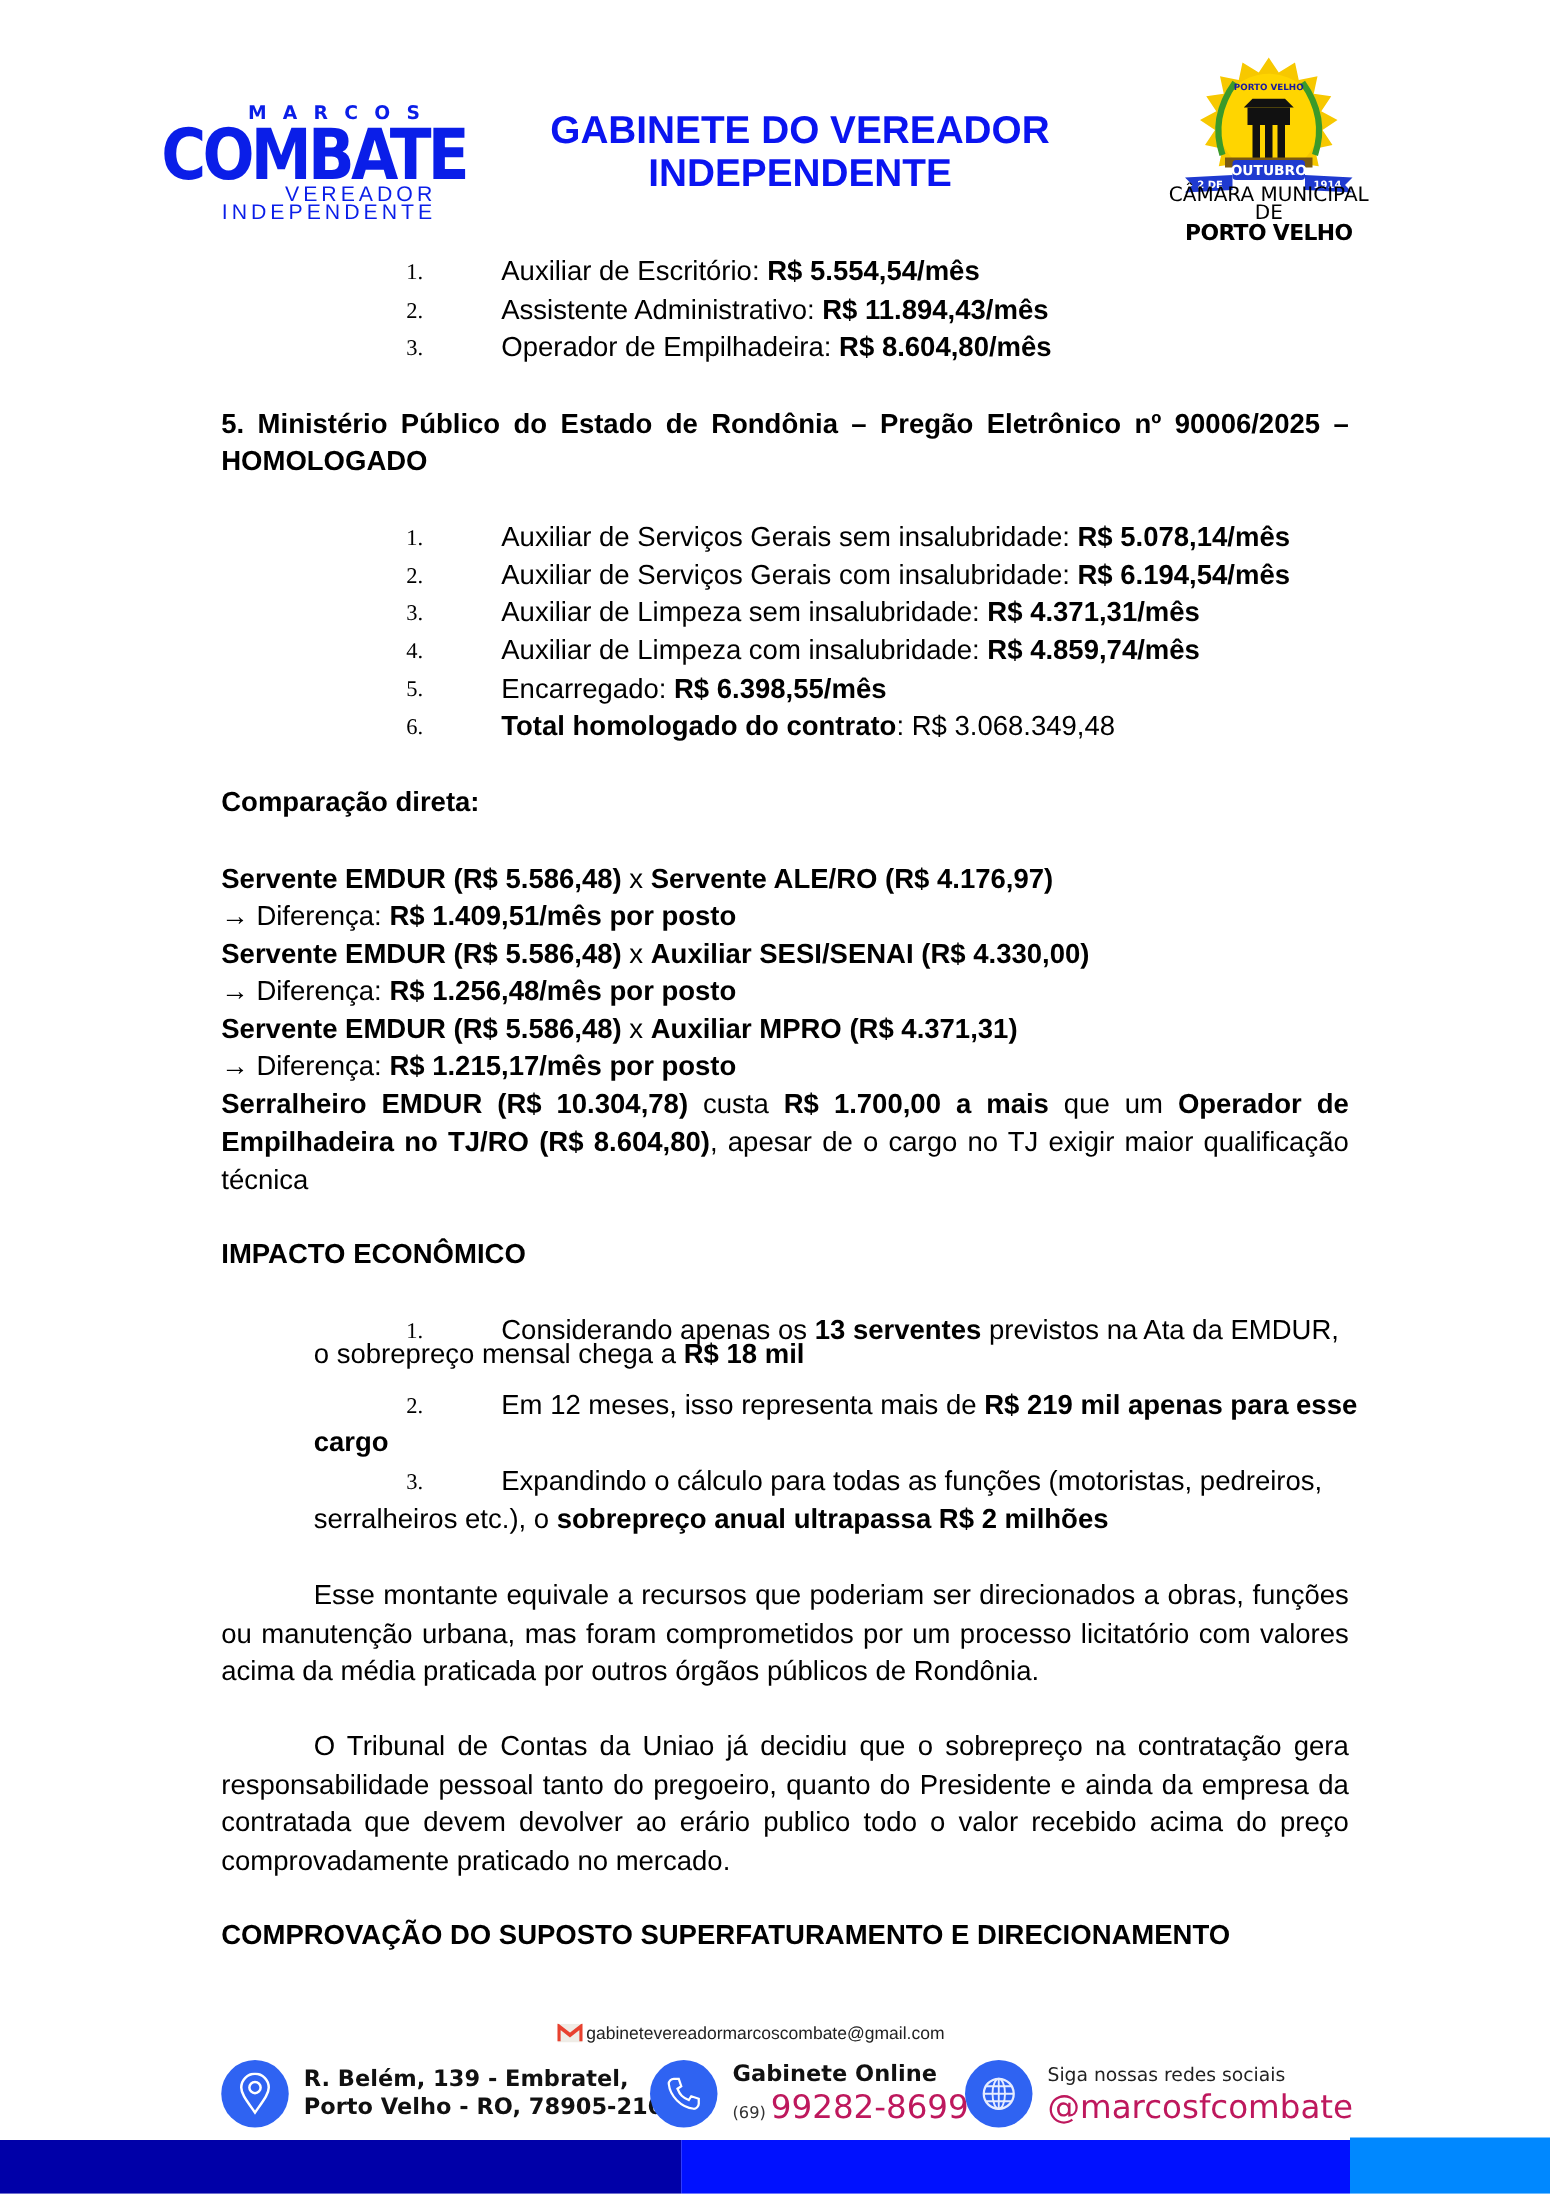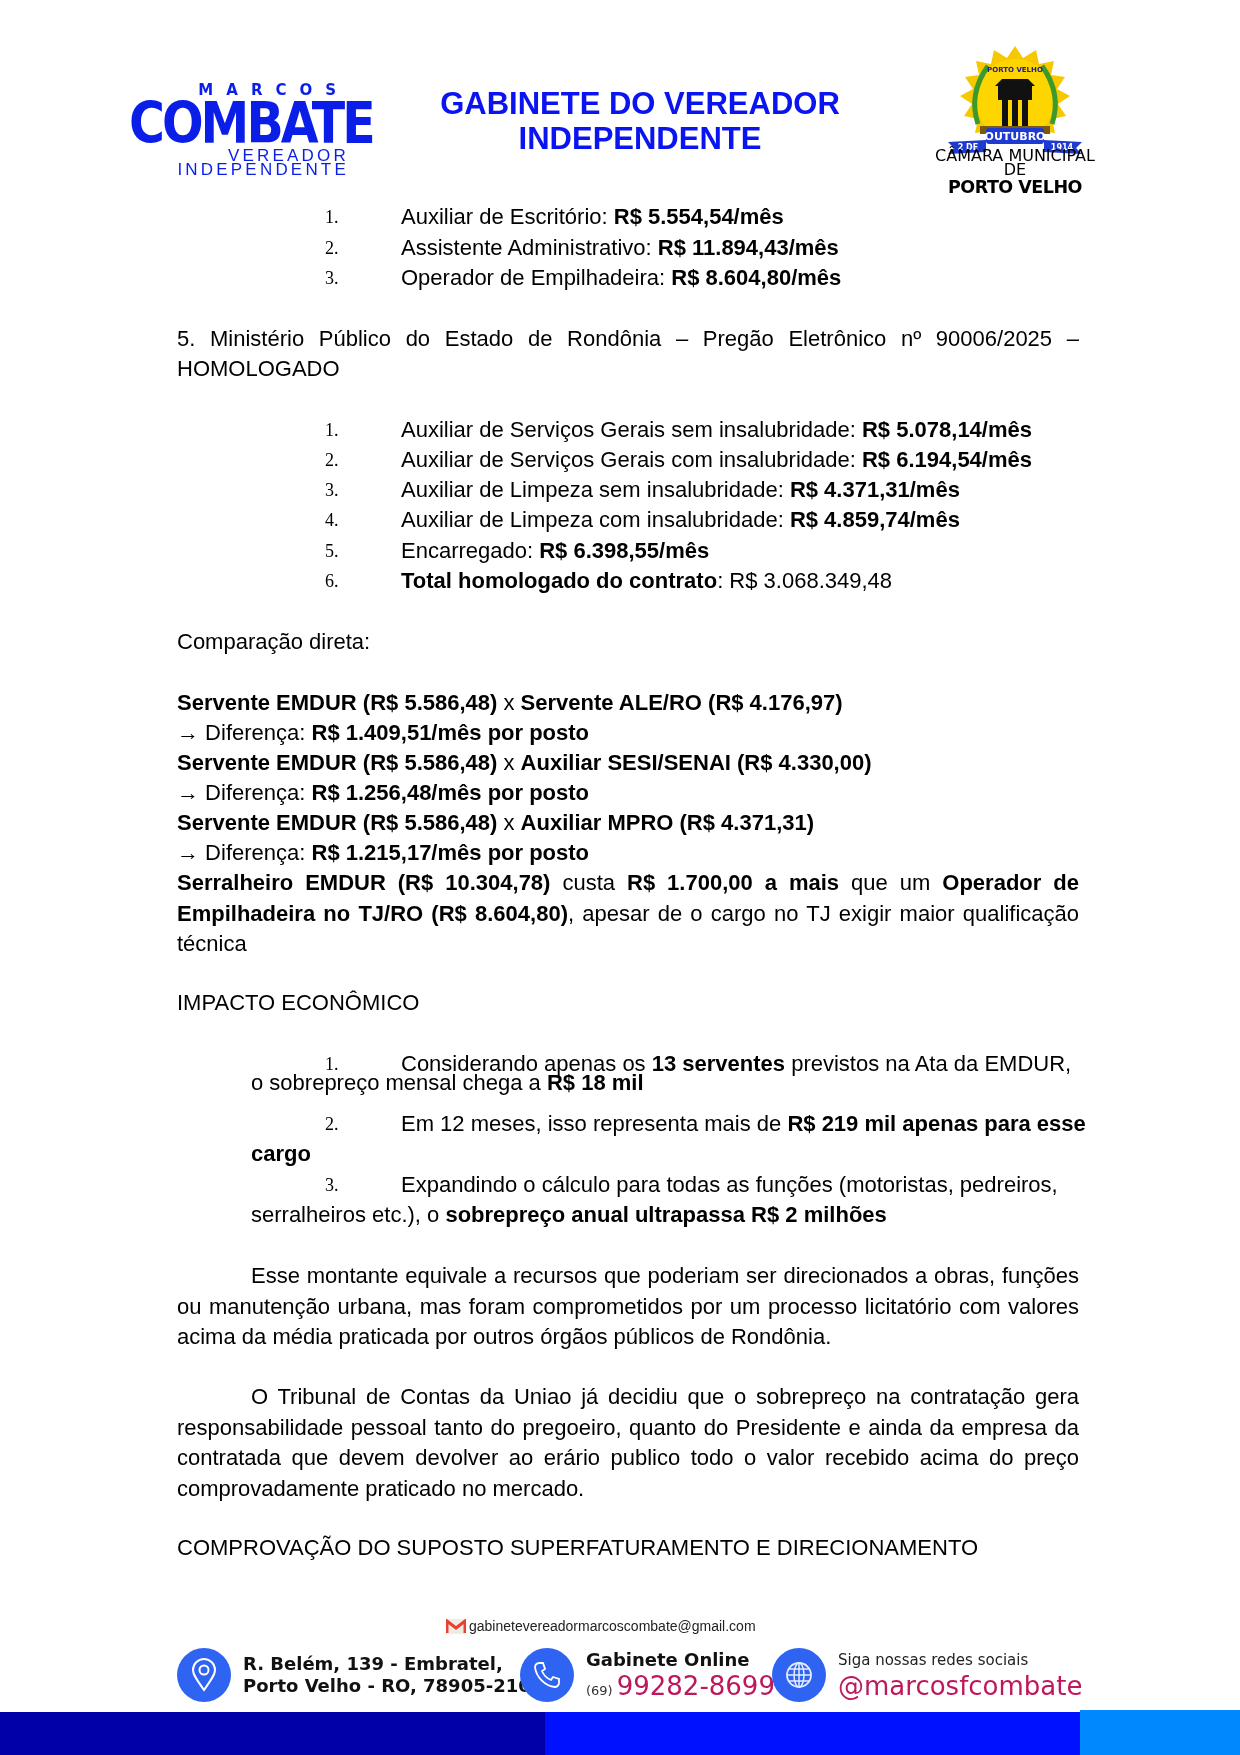--- a/index.html
+++ b/index.html
@@ -20,21 +20,21 @@
   .seal-text .c2 { font-size: 17.5px; font-weight: bold; line-height: 20px; letter-spacing: -0.5px; }
 
   
   .content { position: absolute; left: 177px; top: 0; width: 902px; font-size: 22px; line-height: 30.5px; }
   .content b { font-weight: bold; }
   .ol-row { position: absolute; left: 0; width: 902px; white-space: nowrap; }
   .ol-num { position: absolute; left: 148px; font-family: "Liberation Serif", serif; font-size: 18px; }
   .ol-text { position: absolute; left: 224px; }
   .para { position: absolute; left: 0; width: 902px; }
   .justify { text-align: justify; }
-  .heading { font-weight: normal; }
+  .heading { font-weight: bold; }
 
   
   .email { position: absolute; left: 446px; top: 1618px; font-family: "Liberation Sans", sans-serif; font-size: 14px; color: #222; display: flex; align-items: center; gap: 3px; }
   .footer-item { position: absolute; top: 1648px; display: flex; align-items: center; gap: 12px; }
   .circle { width: 54px; height: 54px; border-radius: 50%; background: #2f63f2; display: flex; align-items: center; justify-content: center; }
   .f-bold { font-family: "DejaVu Sans", sans-serif; font-weight: bold; font-size: 18px; line-height: 22px; color: #111; }
   .f-small { font-family: "DejaVu Sans", sans-serif; font-size: 13px; color: #333; }
   .f-big { font-family: "DejaVu Sans", sans-serif; font-weight: normal; font-size: 26px; color: #be185d; }
   .f-light { font-family: "DejaVu Sans", sans-serif; font-size: 15px; color: #222; line-height: 22px; }
   .bar { position: absolute; top: 1712px; height: 43px; }

